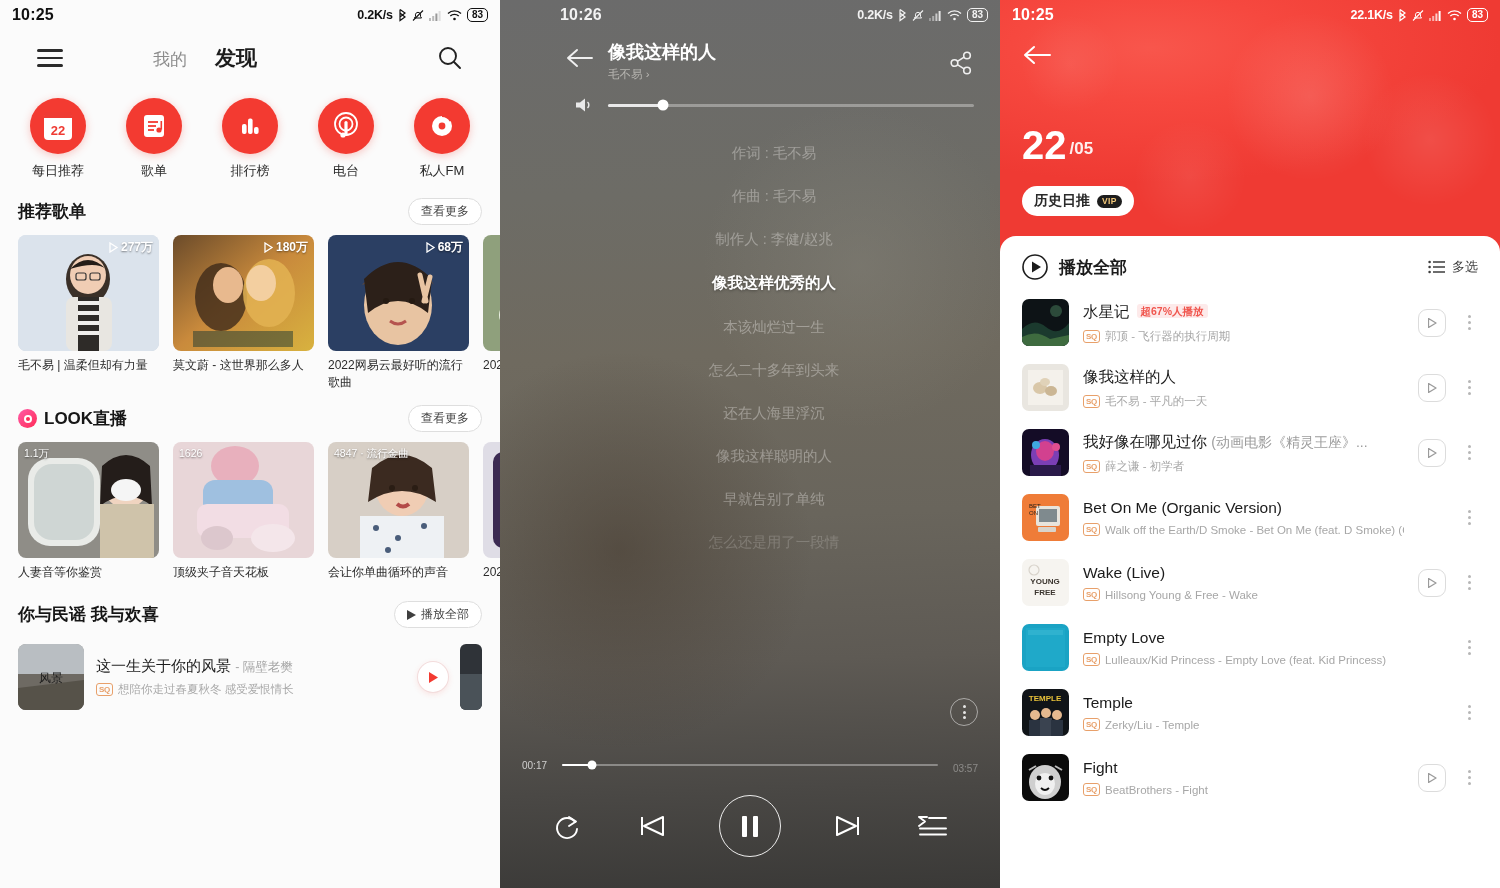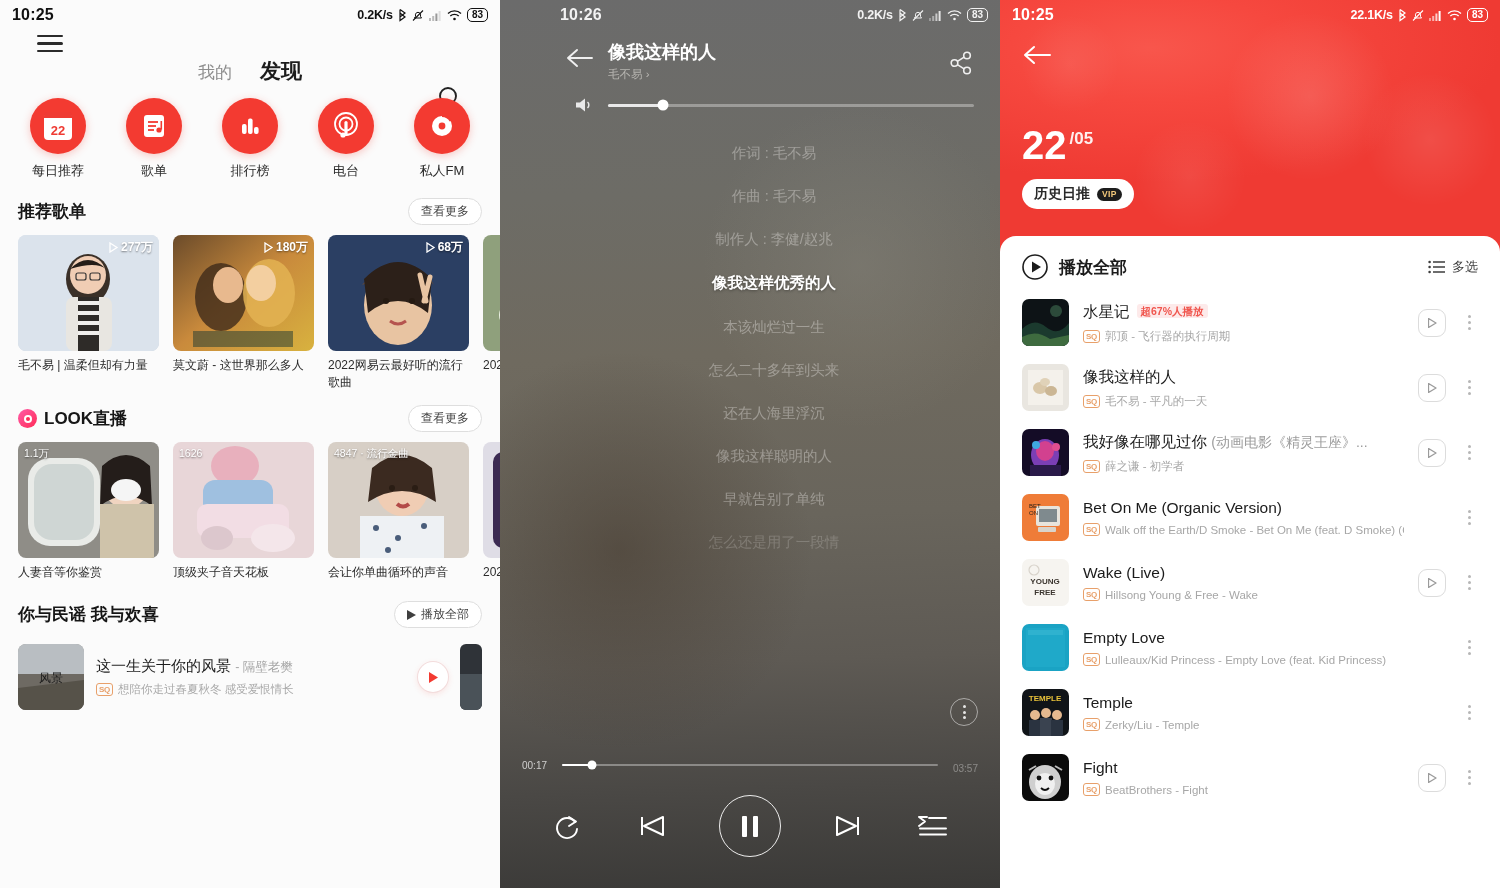--- a/index.html
+++ b/index.html
@@ -25,21 +25,21 @@
   .sb-ico { display: inline-block; }
   .sb-batt {
     border: 1.6px solid currentColor; border-radius: 5px;
     padding: 0px 4px 1px 4px; font-size: 10px; line-height: 11px; font-weight: bold;
   }
   svg { display: block; }
 
   
   .p1 { background: #fbfbfb; color: #1a1a1a; }
   .p1 .statusbar { color: #111; }
-  .p1-nav { height: 56px; display: flex; padding: 0 37px; flex-direction: column; }
+  .p1-nav { height: 56px; display: flex; align-items: center; padding: 0 37px; }
   .p1-hamb { width: 26px; cursor: pointer; }
   .p1-hamb i { display: block; height: 2.4px; background: #2b2b2b; border-radius: 2px; margin: 5px 0; }
   .p1-tabs { margin-left: auto; margin-right: auto; display: flex; align-items: baseline; gap: 28px; }
   .p1-tab { font-size: 17px; color: #8d8d8d; }
   .p1-tab.active { font-size: 21px; font-weight: bold; color: #1c1c1c; }
   .p1-search { margin-left: auto; }
 
   .p1-shortcuts { display: flex; justify-content: space-between; padding: 12px 18px 4px 18px; }
   .p1-sc { width: 80px; text-align: center; }
   .p1-sc-circle {
@@ -161,23 +161,23 @@
     content:""; position:absolute; inset:0;
     background: radial-gradient(circle 120px at 62% 36%, rgba(255,255,255,.13), transparent 70%),
                 radial-gradient(circle 95px at 86% 52%, rgba(255,255,255,.10), transparent 70%),
                 radial-gradient(circle 80px at 38% 66%, rgba(255,255,255,.08), transparent 70%),
                 radial-gradient(circle 70px at 14% 24%, rgba(255,255,255,.07), transparent 70%);
   }
   .p3 .statusbar { color: #fff; position: relative; z-index: 2; }
   .p3-back { padding: 14px 0 0 22px; position: relative; z-index: 2; }
   .p3-date { position: absolute; left: 22px; top: 126px; z-index: 2; display: flex; align-items: flex-end; color: #fff; }
   .p3-d-big { font-size: 40px; font-weight: bold; line-height: 38px; }
-  .p3-d-sm { font-size: 17px; font-weight: bold; margin-left: 3px; margin-bottom: 15px; opacity: .92; }
+  .p3-d-sm { font-size: 17px; font-weight: bold; margin-left: 3px; margin-bottom: 5px; opacity: .92; }
   .p3-badge {
-    position: absolute; left: 22px; top: 179px; z-index: 2;
+    position: absolute; left: 22px; top: 186px; z-index: 2;
     background: #fff; border-radius: 16px; padding: 6px 12px;
     display: flex; align-items: center; gap: 7px;
     font-size: 14px; font-weight: bold; color: #2a2a2a;
   }
   .vip-pill { background: #1d1d1d; color: #f2c87a; font-size: 8.5px; font-weight: bold; border-radius: 7px; padding: 1.5px 5px; letter-spacing: .3px; }
 
   .p3-sheet {
     position: absolute; left: 0; right: 0; top: 236px; bottom: 0;
     background: #fff; border-radius: 16px 16px 0 0; z-index: 3;
   }

